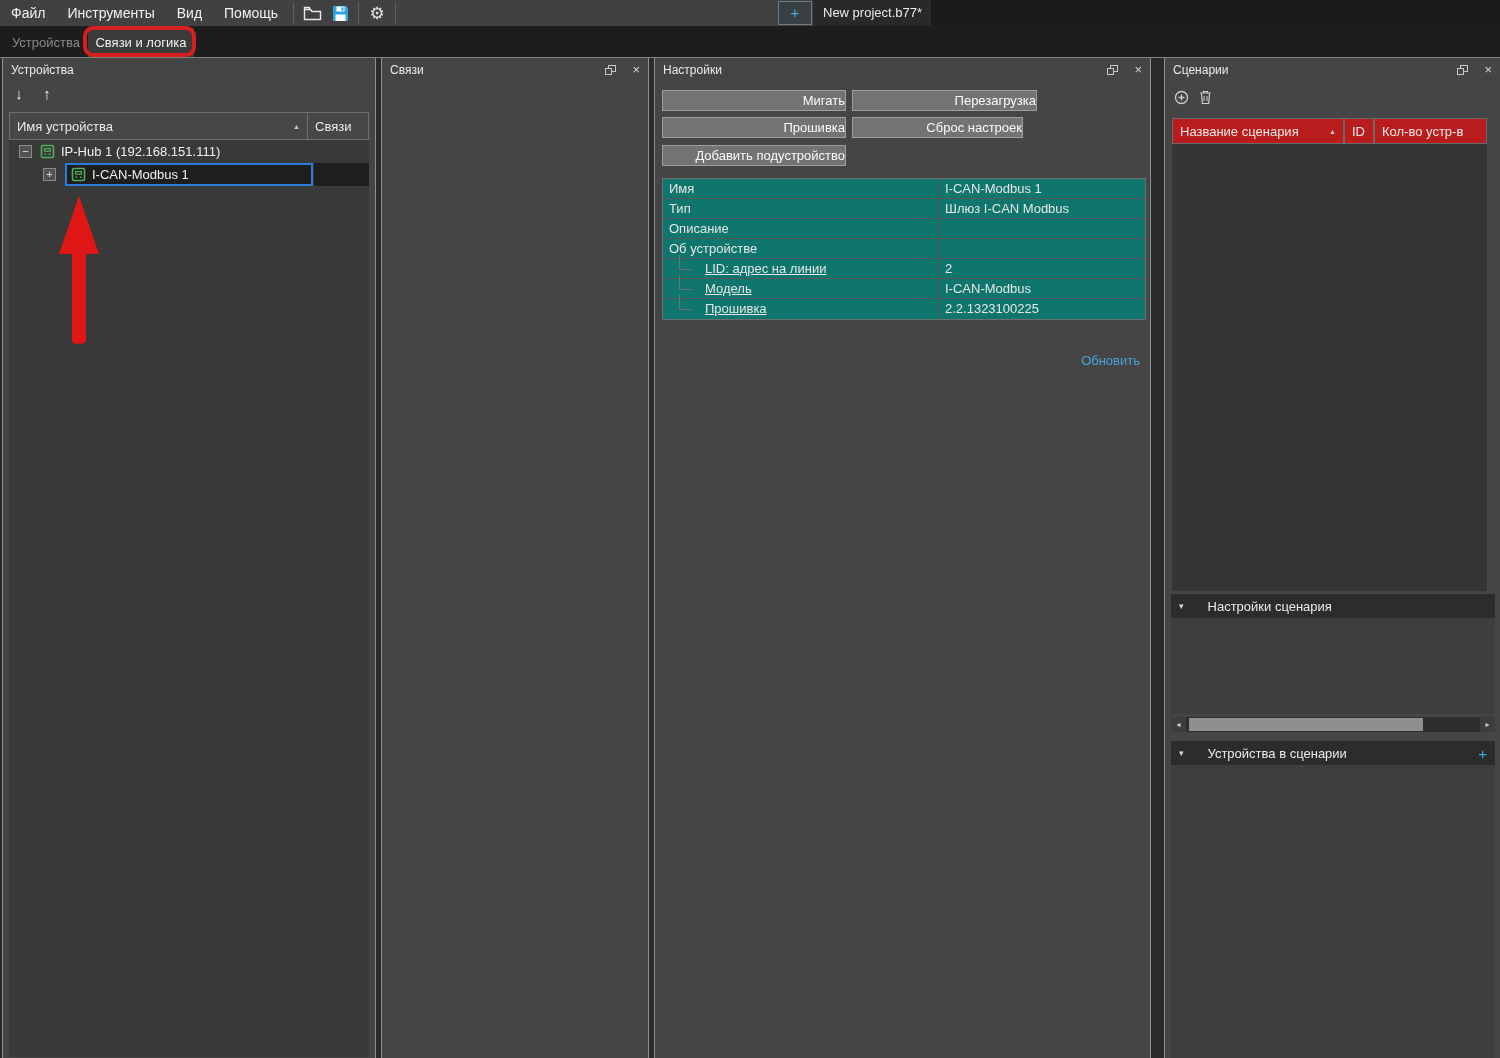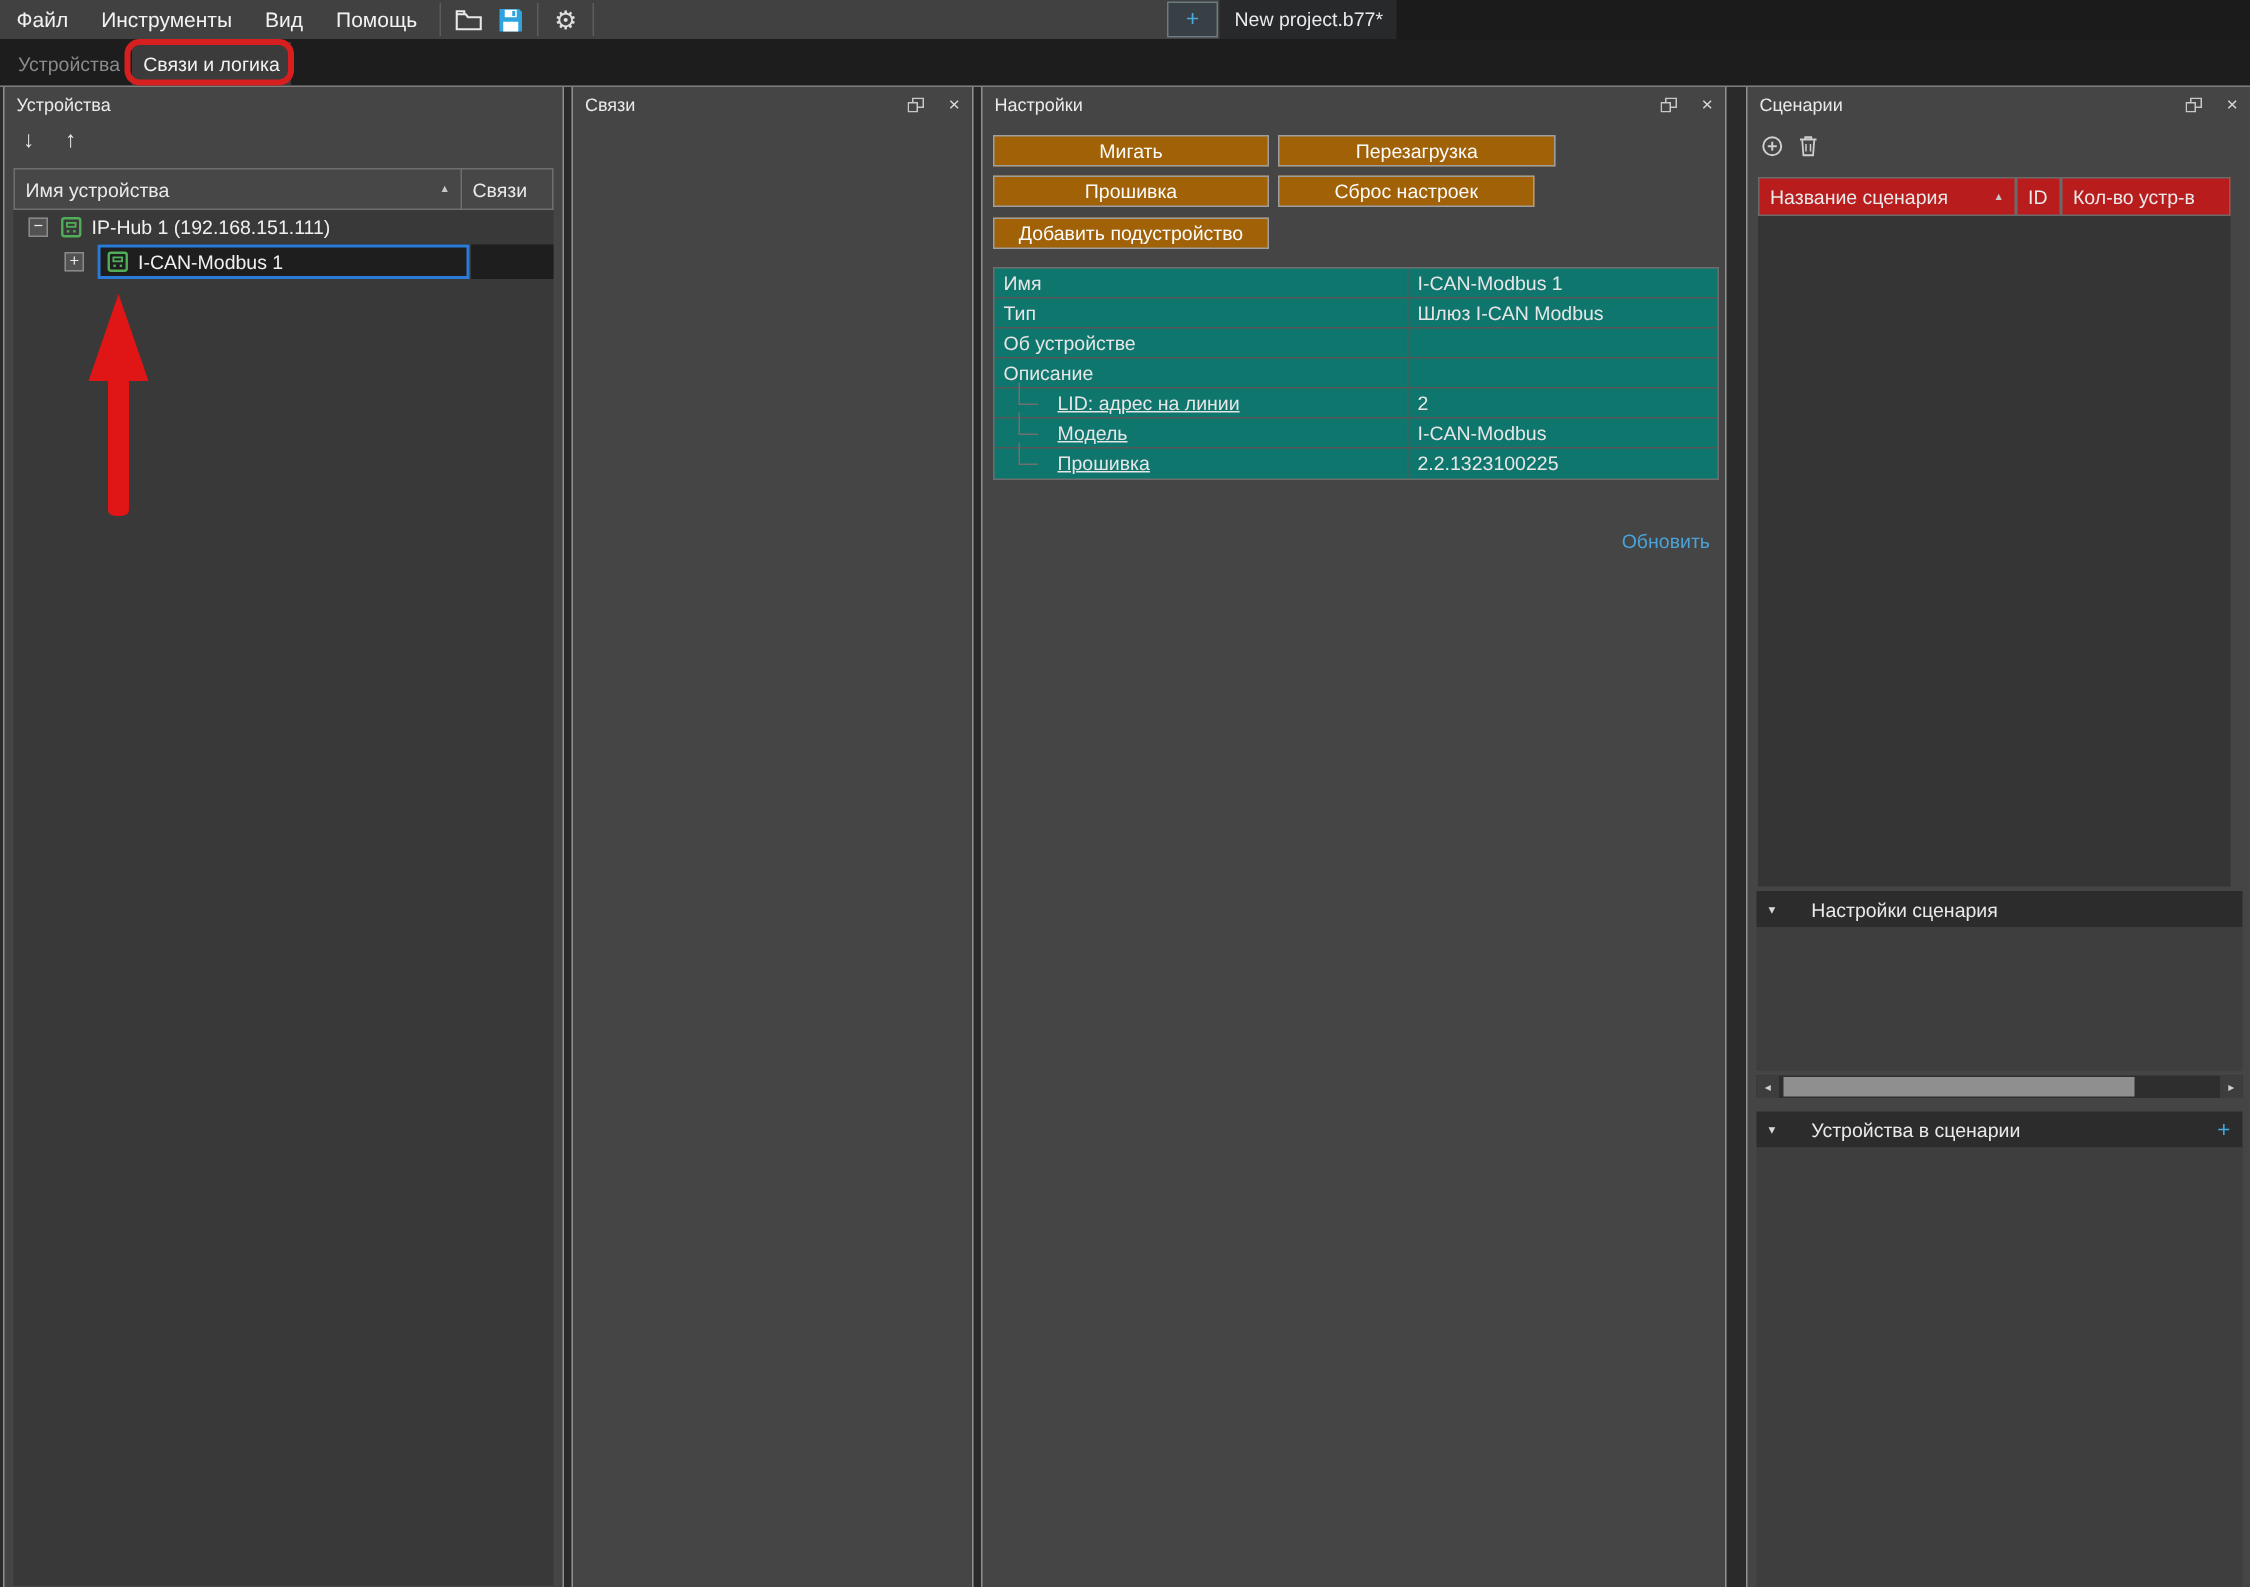--- a/index.html
+++ b/index.html
@@ -48,21 +48,21 @@
   .row-root .dev-icon { margin:0 6px 0 8px; }
   .row-child .expand-box { margin-left:34px; }
   .sel-box { position:absolute; left:56px; top:0; width:248px; height:23px; background:#1e1e1e; border:2px solid #2a7cd8; display:flex; align-items:center; }
   .sel-box .dev-icon { margin:0 6px 0 4px; }
   .sel-links-cell { position:absolute; left:305px; top:0; width:55px; height:23px; background:#1e1e1e; }
   .red-arrow { position:absolute; left:53px; top:136px; z-index:8; pointer-events:none; }
   
   .p-links { left:381px; width:268px; }
   
   .p-settings { left:654px; width:497px; }
-  .cfg-btn { position:absolute; height:21px; background:#a16207; border:1px solid #9e9e9e; color:#fbfbfb; font-size:13px; text-align:center; line-height:19px; }
+  .cfg-btn { position:absolute; height:21px; background:#737373; border:1px solid #9e9e9e; color:#fbfbfb; font-size:13px; text-align:right; line-height:19px; }
   .prop-table { position:absolute; left:7px; top:120px; width:484px; border:1px solid #6e6e6e; background:#0f766e; }
   .prow { display:flex; height:20px; border-bottom:1px solid #585858; }
   .prow:last-child { border-bottom:none; }
   .pname { width:275px; font-size:13px; color:#e6e6e6; padding-left:6px; line-height:20px; position:relative; white-space:nowrap; }
   .pval { flex:1; font-size:13px; color:#e6e6e6; border-left:1px solid #585858; padding-left:6px; line-height:20px; white-space:nowrap; overflow:hidden; }
   .pname.child { padding-left:42px;text-decoration:underline; }
   .pname.child::before { content:""; position:absolute; left:16px; top:-4px; width:12px; height:14px; border-left:1px solid #6f6f6f; border-bottom:1px solid #6f6f6f; }
   .update-link { position:absolute; right:10px; top:295px; font-size:13px; color:#4aa3d8; }
   
   .p-scen { left:1164px; width:336px; border-right:none; }
@@ -219,25 +219,25 @@
       <div class="prop-table">
         <div class="prow">
           <div class="pname">Имя</div>
           <div class="pval">I-CAN-Modbus 1</div>
         </div>
         <div class="prow">
           <div class="pname">Тип</div>
           <div class="pval">Шлюз I-CAN Modbus</div>
         </div>
         <div class="prow">
+          <div class="pname">Описание</div>
+          <div class="pval"></div>
+        </div>
+        <div class="prow">
           <div class="pname">Об устройстве</div>
-          <div class="pval"></div>
-        </div>
-        <div class="prow">
-          <div class="pname">Описание</div>
           <div class="pval"></div>
         </div>
         <div class="prow">
           <div class="pname child">LID: адрес на линии</div>
           <div class="pval">2</div>
         </div>
         <div class="prow">
           <div class="pname child">Модель</div>
           <div class="pval">I-CAN-Modbus</div>
         </div>

